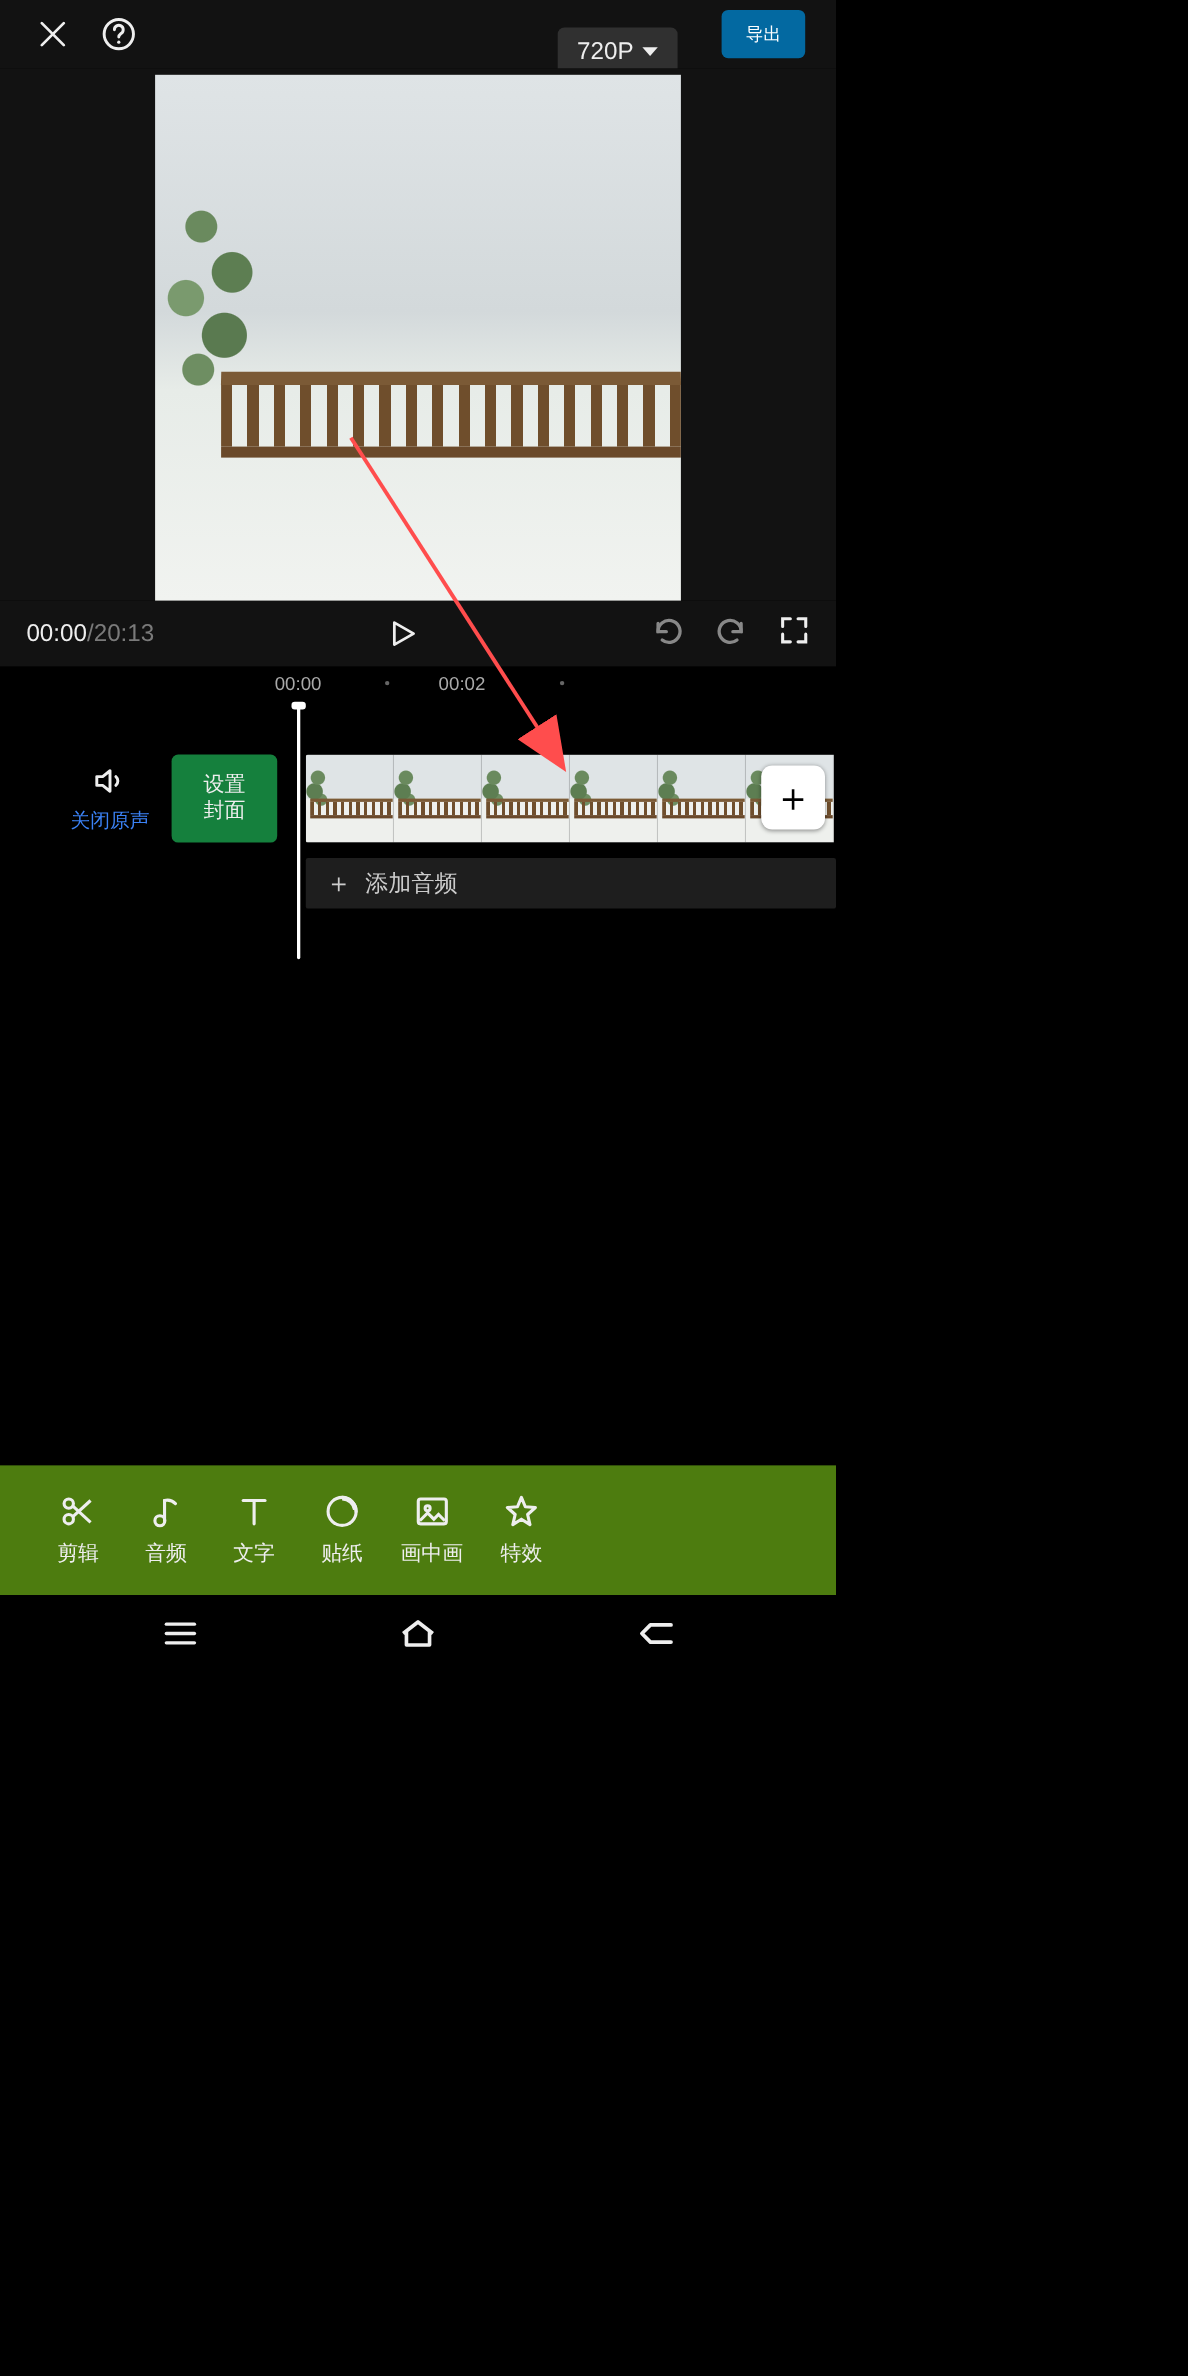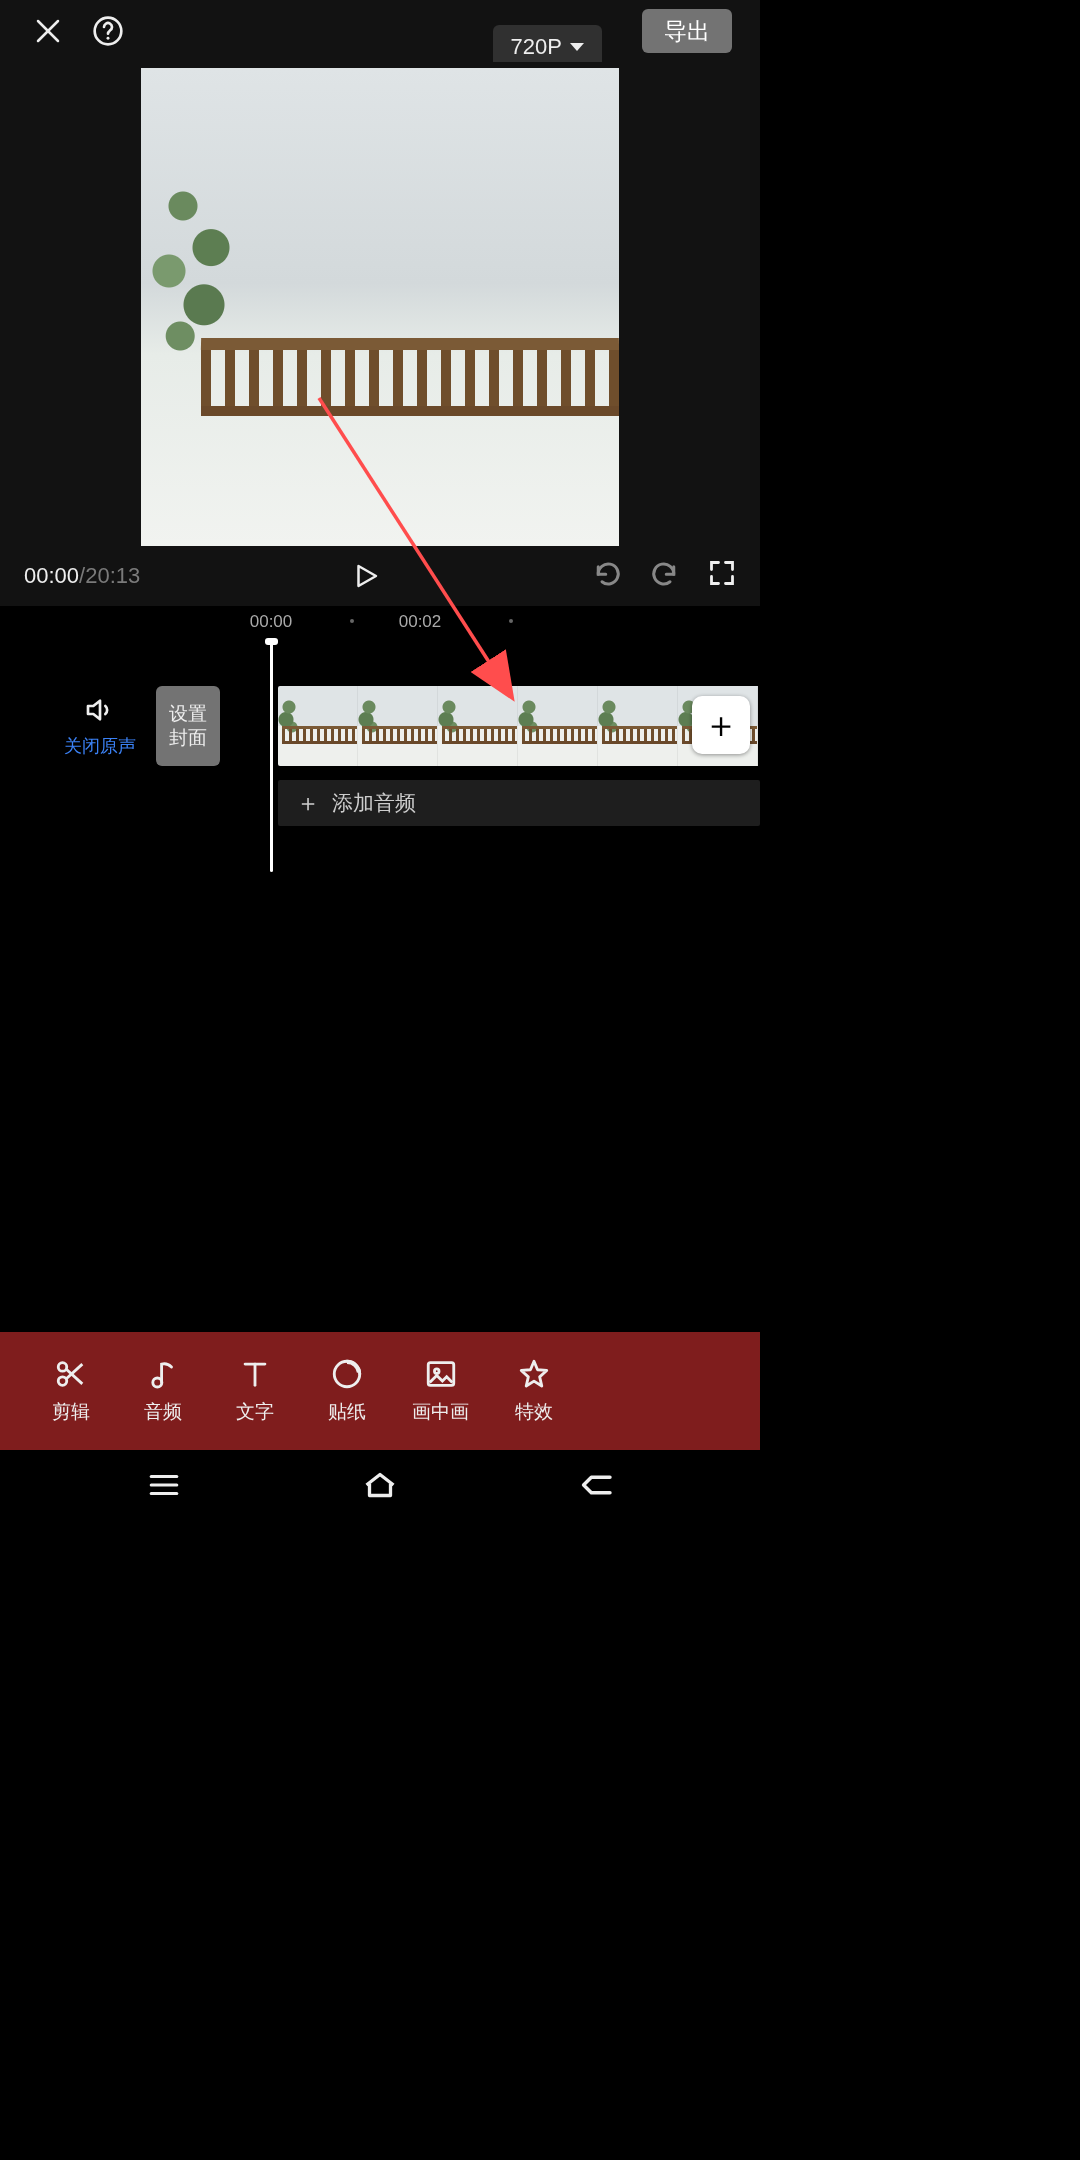--- a/index.html
+++ b/index.html
@@ -40,26 +40,26 @@
     cursor: pointer;
     margin-top: 32px;
   }
   .res-btn .caret {
     width: 0; height: 0;
     border-left: 7px solid transparent;
     border-right: 7px solid transparent;
     border-top: 8px solid #eee;
   }
   .export-btn {
-    background: #737373;
+    background: #0369a1;
     border-radius: 6px;
     height: 44px;
     padding: 0 22px;
     display: flex; align-items: center;
-    font-size: 23px; font-weight: 500; color: #fff;
+    font-size: 16px; font-weight: 500; color: #fff;
     margin-left: 16px;
     cursor: pointer;
   }
 
   
   .preview-wrap {
     background: #121212;
     display: flex; justify-content: center;
     padding-top: 6px;
   }
@@ -110,22 +110,22 @@
     position: absolute; left: 0; top: 46px;
     width: 270px; display: flex; align-items: center; gap: 20px;
     padding-left: 64px;
     z-index: 3;
   }
   .mute {
     display: flex; flex-direction: column; align-items: center; gap: 8px;
     color: #3b82f6; font-size: 18px; cursor: pointer;
   }
   .cover-btn {
-    width: 64px; height: 80px;
-    background: #737373;
+    width: 96px; height: 80px;
+    background: #15803d;
     border-radius: 6px;
     display: flex; align-items: center; justify-content: center;
     text-align: center; font-size: 19px; line-height: 1.25;
     color: #eee; cursor: pointer;
   }
 
   .clip-strip {
     position: absolute;
     left: 278px; right: 0; top: 46px;
     height: 80px;
@@ -178,22 +178,22 @@
     background: #fff;
     border-radius: 3px;
   }
 
   
   .toolbar {
     height: 118px;
     display: flex;
     align-items: center;
     padding: 0 8px 0 44px;
-    gap: 38px;
-    background: #7f1d1d;
+    gap: 26px;
+    background: #4d7c0f;
   }
   .tool {
     display: flex; flex-direction: column; align-items: center; gap: 8px;
     color: #eee; font-size: 19px; cursor: pointer;
     min-width: 54px;
   }
   .tool svg { width: 34px; height: 34px; }
 
   
   .navbar {

